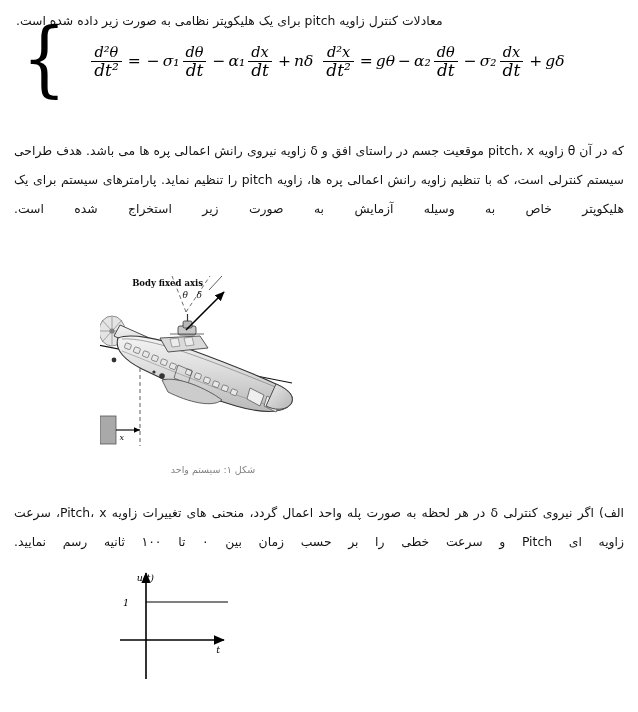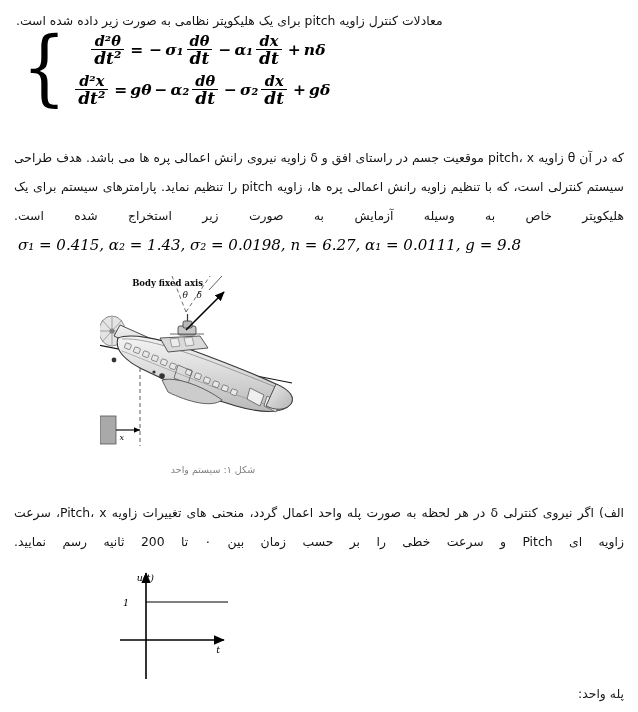--- a/index.html
+++ b/index.html
@@ -40,21 +40,21 @@
     top: 6px;
     right: 14px;
     width: 608px;
     text-align: center;
     text-align-last: left;
     direction: rtl;
   }
 
   #explain-paragraph {
     position: absolute;
-    top: 143px;
+    top: 136px;
     right: 14px;
     width: 610px;
   }
 
   #question-a-paragraph {
     position: absolute;
     top: 498px;
     right: 14px;
     width: 610px;
   }
@@ -85,23 +85,22 @@
     font-size: 82px;
     line-height: 60px;
     font-weight: 300;
     font-family: "DejaVu Serif", serif;
     transform: scaleX(0.85);
     margin-right: 2px;
     margin-top: -4px;
   }
   .eq-rows {
     display: flex;
-    flex-direction: column;
+    flex-direction: row;
     gap: 7px;
-    font-weight: bold;
   }
   .eq-row {
     display: flex;
     align-items: center;
     font-size: 15.5px;
     font-style: italic;
     white-space: nowrap;
   }
   .eq-row.indent { padding-left: 16px; }
   .frac {
@@ -222,21 +221,20 @@
         </span>
         <span class="op">+</span>
         <span class="sym">gδ</span>
       </div>
 
     </div>
   </div>
 
   <div class="rtl-par" id="explain-paragraph">که در آن θ زاویه pitch، x موقعیت جسم در راستای افق و δ زاویه نیروی رانش اعمالی پره ها می باشد. هدف طراحی سیستم کنترلی است، که با تنظیم زاویه رانش اعمالی پره ها، زاویه pitch را تنظیم نماید. پارامترهای سیستم برای یک هلیکوپتر خاص به وسیله آزمایش به صورت زیر استخراج شده است.</div>
 
-  <div id="parameters-line">σ₁ = 0.415, α₂ = 1.43, σ₂ = 0.0198, n = 6.27, α₁ = 0.0111, g = 9.8</div>
 
   <svg id="helicopter-figure" viewBox="0 0 300 210">
     <defs>
       <linearGradient id="bodyGrad" x1="0" y1="0" x2="0" y2="1">
         <stop offset="0%" stop-color="#f4f4f4"></stop>
         <stop offset="45%" stop-color="#dcdcdc"></stop>
         <stop offset="100%" stop-color="#b9b9b9"></stop>
       </linearGradient>
       <linearGradient id="noseGrad" x1="0" y1="0" x2="1" y2="1">
         <stop offset="0%" stop-color="#ededed"></stop>
@@ -341,35 +339,34 @@
     <line x1="40" y1="92" x2="40" y2="170" stroke="#4a4a4a" stroke-width="0.9" stroke-dasharray="4,3"></line>
 
     <rect x="0" y="140" width="16" height="28" fill="#a9a9a9" stroke="#555" stroke-width="0.8"></rect>
 
     <line x1="16" y1="154" x2="40" y2="154" stroke="#111" stroke-width="1.2" marker-end="url(#arrowHeadSm)"></line>
     <text x="24" y="164" font-family="DejaVu Serif, serif" font-style="italic" font-size="8" fill="#111">x</text>
   </svg>
 
   <div id="figure-caption">شکل ۱: سیستم واحد</div>
 
-  <div class="rtl-par" id="question-a-paragraph">الف) اگر نیروی کنترلی δ در هر لحظه به صورت پله واحد اعمال گردد، منحنی های تغییرات زاویه Pitch، x، سرعت زاویه ای Pitch و سرعت خطی را بر حسب زمان بین ۰ تا 200 ثانیه رسم نمایید.</div>
+  <div class="rtl-par" id="question-a-paragraph">الف) اگر نیروی کنترلی δ در هر لحظه به صورت پله واحد اعمال گردد، منحنی های تغییرات زاویه Pitch، x، سرعت زاویه ای Pitch و سرعت خطی را بر حسب زمان بین ۰ تا ۱۰۰ ثانیه رسم نمایید.</div>
 
   <svg id="step-plot" viewBox="0 0 250 118">
     <defs>
       <marker id="axArrow" markerWidth="8" markerHeight="8" refX="6.5" refY="3" orient="auto">
         <path d="M0,0 L7,3 L0,6 z" fill="#000"></path>
       </marker>
     </defs>
 
     <line x1="26" y1="114" x2="26" y2="8" stroke="#000" stroke-width="1.6" marker-end="url(#axArrow)"></line>
 
     <line x1="-24" y1="75" x2="104" y2="75" stroke="#000" stroke-width="1.6" marker-end="url(#axArrow)"></line>
 
     <line x1="26" y1="37" x2="108" y2="37" stroke="#000" stroke-width="1.1"></line>
 
     <text x="34" y="16" font-family="DejaVu Serif, serif" font-style="italic" font-size="9.5" fill="#000">u(t)</text>
     <text x="100" y="88" font-family="DejaVu Serif, serif" font-style="italic" font-size="9.5" fill="#000">t</text>
     <text x="9" y="41" font-family="DejaVu Serif, serif" font-style="italic" font-size="9.5" fill="#000">1</text>
   </svg>
 
-  <div id="unit-step-label">پله واحد:</div>
 
 </div>
 
 </body></html>

